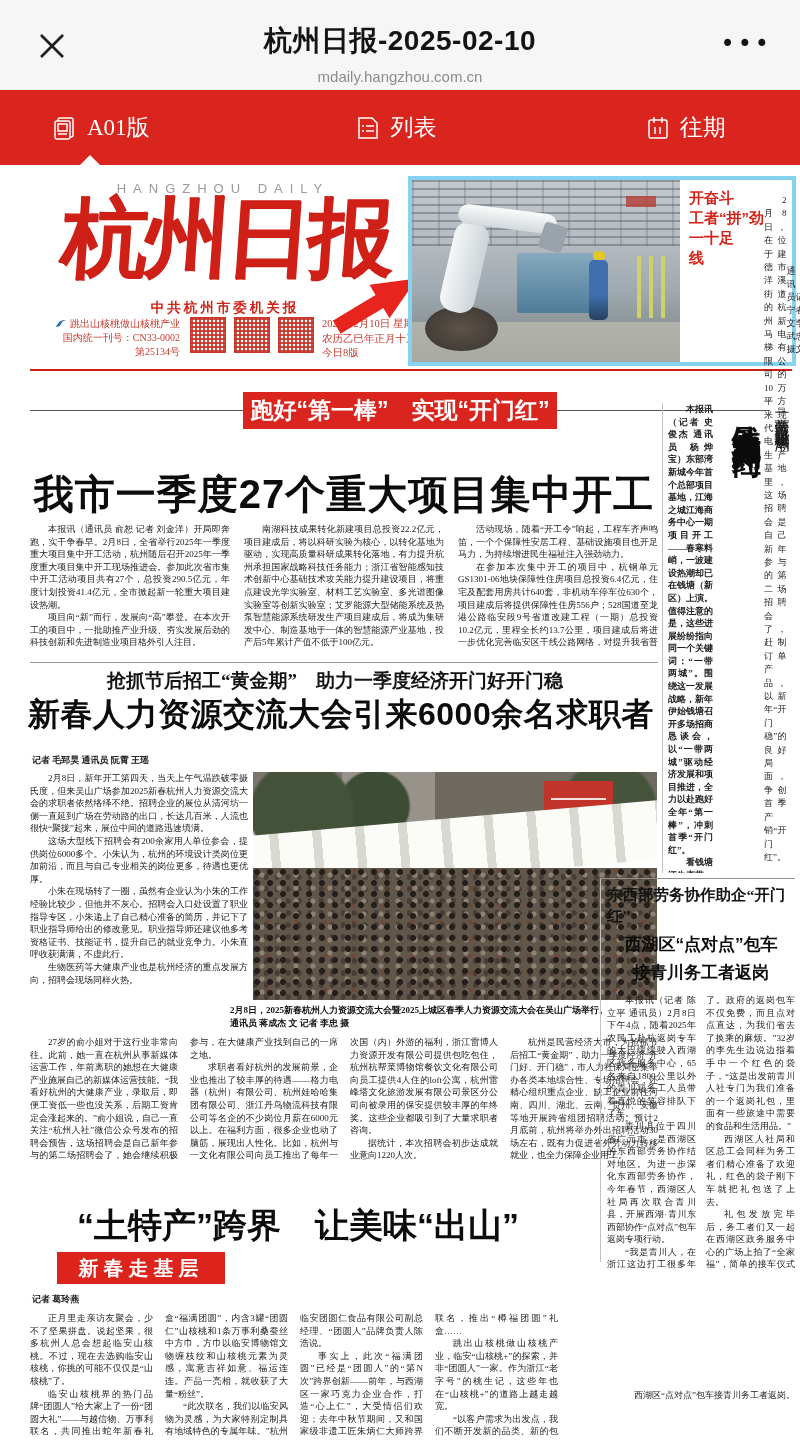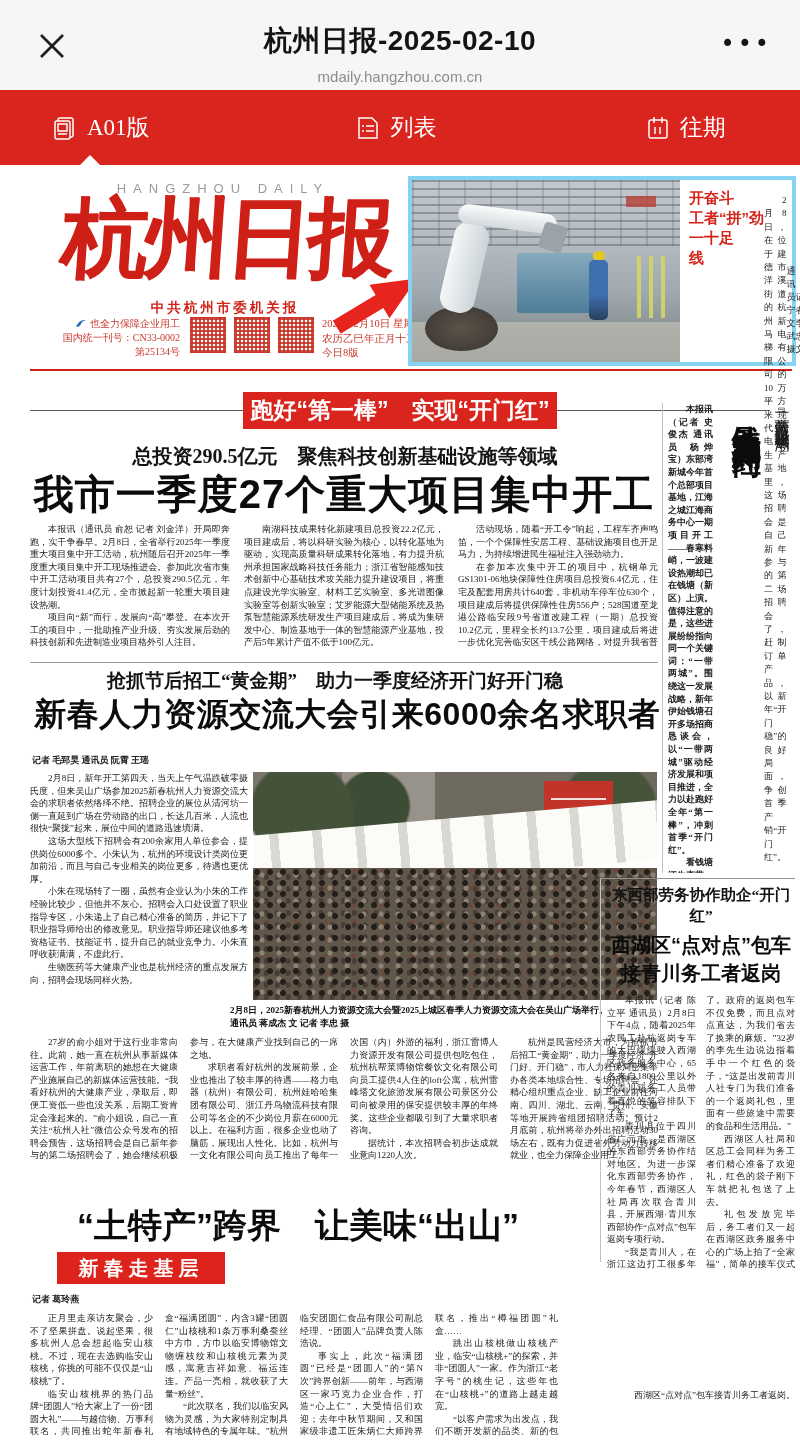--- a/index.html
+++ b/index.html
@@ -83,21 +83,21 @@
   
   .qt{left:662px;top:238px;width:133px;height:470px;border-left:1px solid #c2c2c2;padding-left:5px;
       box-sizing:border-box;overflow:hidden;}
   .vhead{float:right;width:76px;height:372px;margin:0 0 6px 6px;writing-mode:vertical-rl;cursor:pointer;}
   .vkick{font-size:15px;line-height:26px;letter-spacing:2px;color:#1a1a1a;}
   .vtitle{font-family:"Liberation Sans",sans-serif;font-weight:800;font-size:29px;line-height:44px;
           letter-spacing:2px;color:#0c0c0c;}
   .qt .colbody{height:100%;font-weight:bold;}
   
   .jf-kicker{left:40px;top:503px;width:590px;text-align:center;font-weight:700;font-size:19px;color:#141414;}
-  .jf-head{left:28px;top:528px;width:632px;text-align:right;font-family:"Liberation Sans",sans-serif;
+  .jf-head{left:28px;top:528px;width:632px;text-align:left;font-family:"Liberation Sans",sans-serif;
      font-weight:800;font-size:32px;letter-spacing:.5px;color:#0c0c0c;cursor:pointer;}
   .jf-byline{left:32px;top:589px;width:230px;font-size:9px;font-weight:700;color:#222;}
   .jf-side{left:30px;top:607px;width:218px;height:228px;}
   .fair{left:253px;top:607px;width:404px;height:228px;}
   .j-bg{position:absolute;left:0;top:0;right:0;height:26%;
      background:linear-gradient(90deg,#7b756c 0 22%,#98938a 22% 45%,#6e6a60 45% 100%);}
   .j-trees{position:absolute;left:0;top:0;right:0;height:30%;
      background:radial-gradient(circle at 12% 60%,#44523a 14%,rgba(0,0,0,0) 15%),
                 radial-gradient(circle at 30% 50%,#3d4c34 12%,rgba(0,0,0,0) 13%),
                 radial-gradient(circle at 88% 55%,#46543c 13%,rgba(0,0,0,0) 14%);}
@@ -112,23 +112,23 @@
         radial-gradient(circle at 2px 9px,#473d34 2.4px,rgba(0,0,0,0) 3.2px),
         radial-gradient(circle at 14px 3px,#6b4a3a 2px,rgba(0,0,0,0) 2.8px);
      background-size:13px 11px,17px 13px,11px 12px,29px 17px;}
   .jf-cap{left:230px;top:839px;width:428px;font-size:9px;line-height:13px;color:#111;}
   .jf-cap .c1{font-weight:700;}
   .jf-cap .c2{font-weight:700;padding-right:14px;}
   .jf-body{left:30px;top:871px;width:628px;height:160px;column-count:4;column-gap:12px;}
   
   .we{left:600px;top:713px;width:195px;height:384px;border-top:1px solid #8f8f8f;border-left:1px solid #c2c2c2;
       padding:6px 0 0 6px;box-sizing:border-box;}
-  .we-kicker{text-align:center;font-weight:700;font-size:15.5px;color:#141414;}
+  .we-kicker{text-align:left;font-weight:700;font-size:15.5px;color:#141414;}
   .we-head{margin-top:4px;text-align:center;font-family:"Liberation Sans",sans-serif;font-weight:800;
-     font-size:20px;line-height:28px;color:#0c0c0c;cursor:pointer;}
+     font-size:17px;line-height:28px;color:#0c0c0c;cursor:pointer;}
   .we-body{margin-top:7px;height:288px;column-count:2;column-gap:10px;}
   
   .tc-head{left:36px;top:1038px;width:524px;text-align:center;font-family:"Liberation Sans",sans-serif;
      font-weight:800;font-size:34px;color:#0c0c0c;cursor:pointer;}
   .tc-badge{left:57px;top:1087px;width:168px;height:32px;background:#dc241c;color:#fff;text-align:center;
      font-family:"Liberation Sans",sans-serif;font-weight:700;font-size:20px;line-height:32px;letter-spacing:5px;}
   .tc-byline{left:32px;top:1128px;font-size:9px;font-weight:700;color:#222;}
   .tc-body{left:30px;top:1147px;width:528px;height:131px;column-count:4;column-gap:12px;}
   .bus-cap{left:565px;top:1224px;width:230px;text-align:right;font-size:9px;color:#222;}
 </style>
@@ -183,21 +183,21 @@
   </nav>
 
   <main class="paper">
 
     <div class="abs m-eng">HANGZHOU DAILY</div>
     <div class="abs m-title">杭州日报</div>
     <div class="abs m-organ">中共杭州市委机关报</div>
     <div class="abs m-pub">
       <div><svg class="dolphin" width="13" height="11" viewBox="0 0 13 11">
             <path d="M1,9 Q4,1 11,2 Q7,3 6,6 Q5,9 1,9 Z" fill="#2a6db5"></path>
-          </svg><span>也全力保障企业用工</span></div>
+          </svg><span>跳出山核桃做山核桃产业</span></div>
       <div>国内统一刊号：CN33-0002</div>
       <div>第25134号</div>
     </div>
     <div class="abs qr" style="left:190px"></div>
     <div class="abs qr" style="left:234px"></div>
     <div class="abs qr" style="left:278px"></div>
     <div class="abs m-date">
       <div>2025年2月10日 星期一</div>
       <div>农历乙巳年正月十三</div>
       <div>今日8版</div>
@@ -226,21 +226,20 @@
         <div class="hititle">奋斗者“拼”劲十足</div>
         <div class="hibody">2月8日，在位于建德市洋溪街道的杭州新马电梯有限公司的10万平方米现代化电梯生产基地里，这场招聘会是自己新年参与的第二场招聘会了，赶制订单产品，以新年“开门稳”的良好局面，争创首季产销“开门红”。</div>
         <div class="hicredit">通讯员 宁文武 摄</div>
         <div class="hicredit">记 者 李忠文</div>
       </div>
     </div>
 
     <div class="abs ban-line"></div>
     <div class="abs banner">跑好“第一棒”　实现“开门红”</div>
 
-    <div class="abs lead-kicker">总投资290.5亿元　聚焦科技创新基础设施等领域</div>
     <div class="abs lead-head">我市一季度27个重大项目集中开工</div>
     <div class="abs colbody lead-body">
         <p>本报讯（通讯员 俞恕 记者 刘金洋）开局即奔跑，实干争春早。2月8日，全省举行2025年一季度重大项目集中开工活动，杭州随后召开2025年一季度重大项目集中开工现场推进会。参加此次省市集中开工活动项目共有27个，总投资290.5亿元，年度计划投资41.4亿元，全市掀起新一轮重大项目建设热潮。</p>
         <p>项目向“新”而行，发展向“高”攀登。在本次开工的项目中，一批助推产业升级、夯实发展后劲的科技创新和先进制造业项目格外引人注目。</p>
         <p>南湖科技成果转化新建项目总投资22.2亿元，项目建成后，将以科研实验为核心，以转化基地为驱动，实现高质量科研成果转化落地，有力提升杭州承担国家战略科技任务能力；浙江省智能感知技术创新中心基础技术攻关能力提升建设项目，将重点建设光学实验室、材料工艺实验室、多光谱图像实验室等创新实验室；艾罗能源大型储能系统及热泵智慧能源系统研发生产项目建成后，将成为集研发中心、制造基地于一体的智慧能源产业基地，投产后5年累计产值不低于100亿元。</p>
         <p>活动现场，随着“开工令”响起，工程车齐声鸣笛，一个个保障性安居工程、基础设施项目也开足马力，为持续增进民生福祉注入强劲动力。</p>
         <p>在参加本次集中开工的项目中，杭钢单元GS1301-06地块保障性住房项目总投资6.4亿元，住宅及配套用房共计640套，非机动车停车位630个，项目建成后将提供保障性住房556户；528国道至龙港公路临安段9号省道改建工程（一期）总投资10.2亿元，里程全长约13.7公里，项目建成后将进一步优化完善临安区干线公路网络，对提升我省普通省道公路网、推进城乡区域统筹发展具有重要意义。</p>
       </div>
     <div class="abs lead-div"></div>
 

